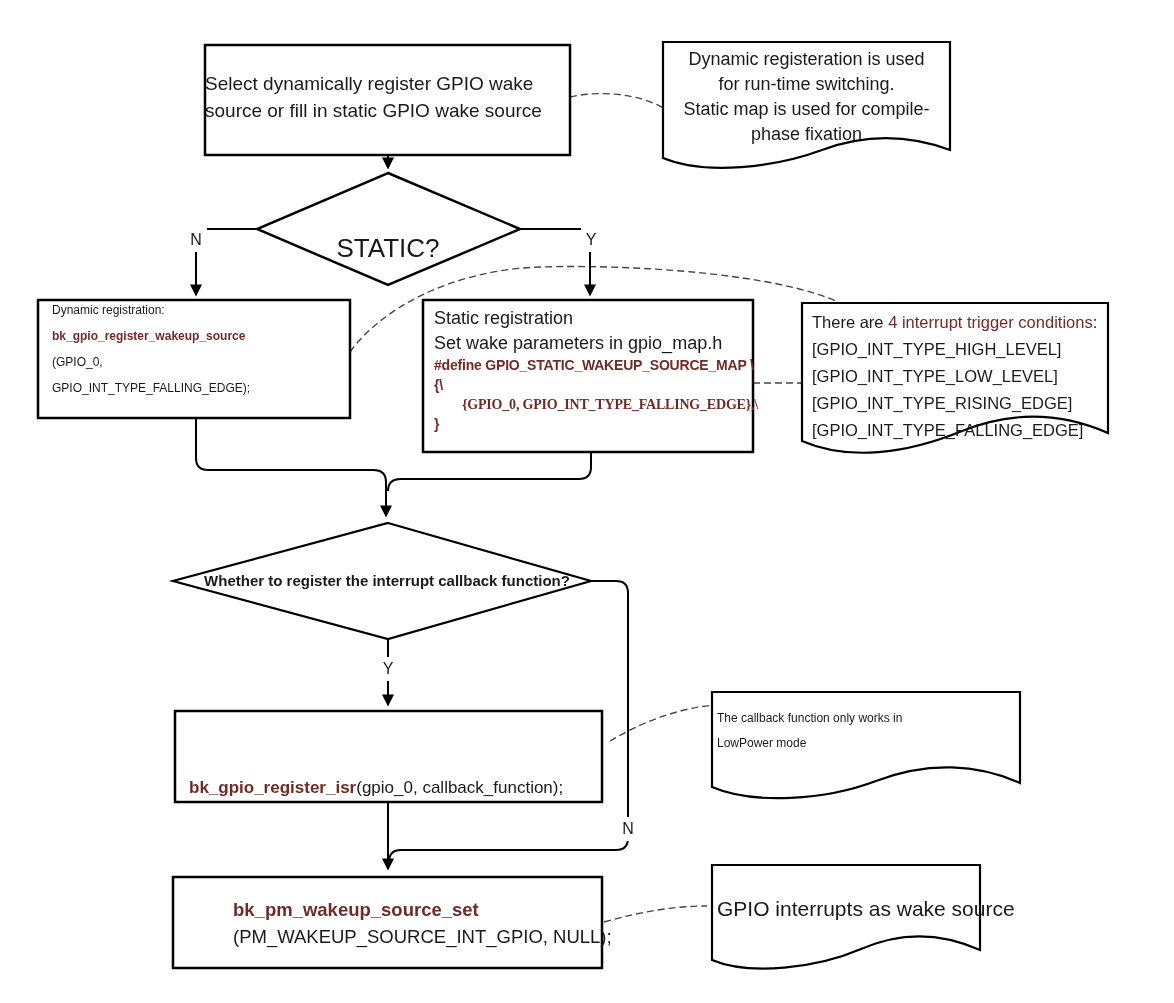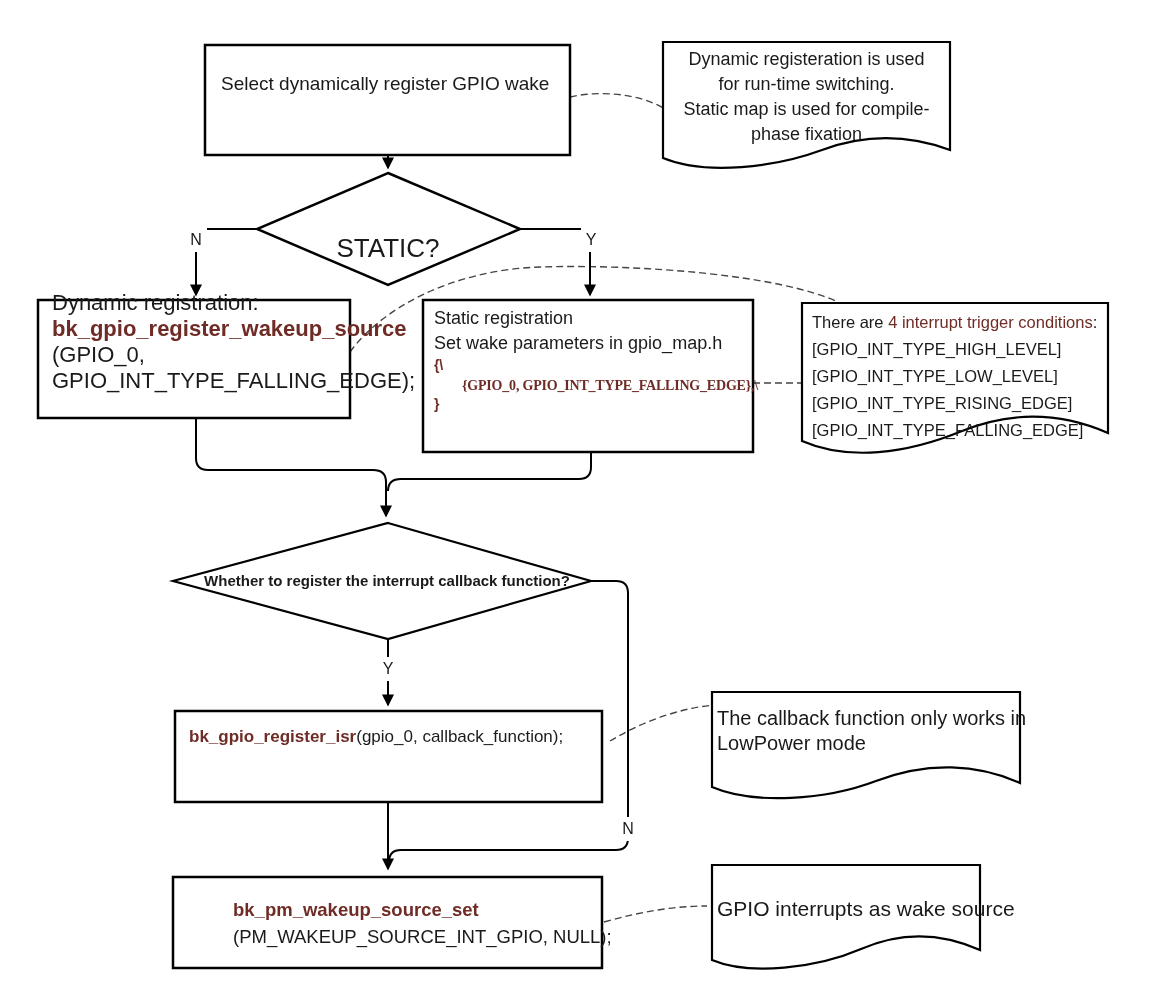--- a/index.html
+++ b/index.html
@@ -3,39 +3,39 @@
 <meta charset="utf-8">
 <style>
   html,body{margin:0;padding:0;background:#ffffff;}
   .canvas{
     position:relative;width:1174px;height:1003px;background:#ffffff;overflow:hidden;
     font-family:"Liberation Sans","DejaVu Sans",sans-serif;color:#1a1a1a;
   }
   .canvas svg{position:absolute;left:0;top:0;}
   .txt{position:absolute;}
   .center{text-align:center;}
-  .start-text{left:205px;top:70px;width:324px;font-size:19px;line-height:27px;margin-left:16px;}
+  .start-text{left:205px;top:70px;width:324px;font-size:19px;line-height:27px;}
   .nowrap{white-space:nowrap;}
   .note1-text{left:663px;top:47px;width:287px;font-size:18px;line-height:25px;}
   .static-q{left:288px;top:225px;width:200px;font-size:26px;margin-top:8px;}
   .blabel{position:absolute;background:#ffffff;font-size:16px;text-align:center;line-height:24px;height:24px;}
   .lbl-n{left:185px;top:228px;width:22px;}
   .lbl-y{left:581px;top:228px;width:20px;}
   .lbl-y2{left:378px;top:657px;width:20px;}
   .lbl-n2{left:617px;top:817px;width:22px;}
-  .dyn-text{left:52px;top:290px;width:292px;font-size:22px;line-height:26px;}
+  .dyn-text{left:52px;top:297px;width:292px;font-size:12px;line-height:26px;}
   .code{color:var(--code,#6f2c26);font-weight:bold;}
   .ital{}
   .stat-text{left:434px;top:306px;width:312px;font-size:18px;line-height:25px;}
   .codeline{font-size:14px;line-height:19.5px;letter-spacing:-0.2px;}
   .codeline.ind{padding-left:28px;font-family:Liberation Serif, serif;}
   .note2-text{left:812px;top:309px;width:296px;font-size:16.5px;line-height:27px;}
   .d2-label{left:187px;top:572px;width:400px;font-size:15px;font-weight:bold;}
-  .isr-text{left:189px;top:727px;width:410px;height:91px;display:flex;align-items:flex-start;font-size:17px;}
-  .note3-text{left:717px;top:706px;width:292px;font-size:20px;line-height:25px;}
+  .isr-text{left:189px;top:742px;width:410px;height:91px;display:flex;align-items:center;font-size:17px;}
+  .note3-text{left:717px;top:706px;width:292px;font-size:12px;line-height:25px;}
   .pm-text{left:189px;top:877px;width:410px;height:91px;display:flex;flex-direction:column;justify-content:center;font-size:18.5px;line-height:27px;margin-left:44px;}
   .note4-text{left:717px;top:897px;width:260px;font-size:21px;line-height:24px;}
 </style>
 </head>
 <body>
 
 <div class="canvas">
 
   <svg width="1174" height="1003" viewBox="0 0 1174 1003">
     <defs>
@@ -77,20 +77,21 @@
       <path d="M196,418 V458 Q196,470 208,470 H373 Q386,470 386,482 V516" marker-end="url(#arrow)"></path>
       <path d="M591,452 V467 Q591,479 579,479 H401 Q388,479 388,491"></path>
       <path d="M388,639 V705" marker-end="url(#arrow)"></path>
       <path d="M591,581 H616 Q628,581 628,593 V838 Q628,850 616,850 H401 Q389,850 389,862"></path>
       <path d="M388,802 V869" marker-end="url(#arrow)"></path>
     </g>
   </svg>
 
   <div class="txt start-text center">
     <div class="nowrap">Select dynamically register GPIO wake</div>
+    <div class="nowrap">source or fill in static GPIO wake source</div>
   </div>
 
   <div class="txt note1-text center">
     <div class="nowrap">Dynamic registeration is used</div>
     <div class="nowrap">for run-time switching.</div>
     <div class="nowrap">Static map is used for compile-</div>
     <div class="nowrap">phase fixation</div>
   </div>
 
   <div class="txt static-q center">STATIC?</div>
@@ -103,20 +104,21 @@
   <div class="txt dyn-text">
     <div>Dynamic registration:</div>
     <div class="code nowrap">bk_gpio_register_wakeup_source</div>
     <div class="ital">(GPIO_0,</div>
     <div class="ital nowrap">GPIO_INT_TYPE_FALLING_EDGE);</div>
   </div>
 
   <div class="txt stat-text">
     <div>Static registration</div>
     <div class="nowrap">Set wake parameters in gpio_map.h</div>
+    <div class="code codeline nowrap">#define GPIO_STATIC_WAKEUP_SOURCE_MAP  \</div>
     <div class="code codeline">{\</div>
     <div class="code codeline ind nowrap">{GPIO_0, GPIO_INT_TYPE_FALLING_EDGE},\</div>
     <div class="code codeline">}</div>
   </div>
 
   <div class="txt note2-text">
     <div class="nowrap"><span>There are </span><span class="code ital" style="font-weight:normal;">4 interrupt trigger conditions</span><span>:</span></div>
     <div class="nowrap">[GPIO_INT_TYPE_HIGH_LEVEL]</div>
     <div class="nowrap">[GPIO_INT_TYPE_LOW_LEVEL]</div>
     <div class="nowrap">[GPIO_INT_TYPE_RISING_EDGE]</div>

